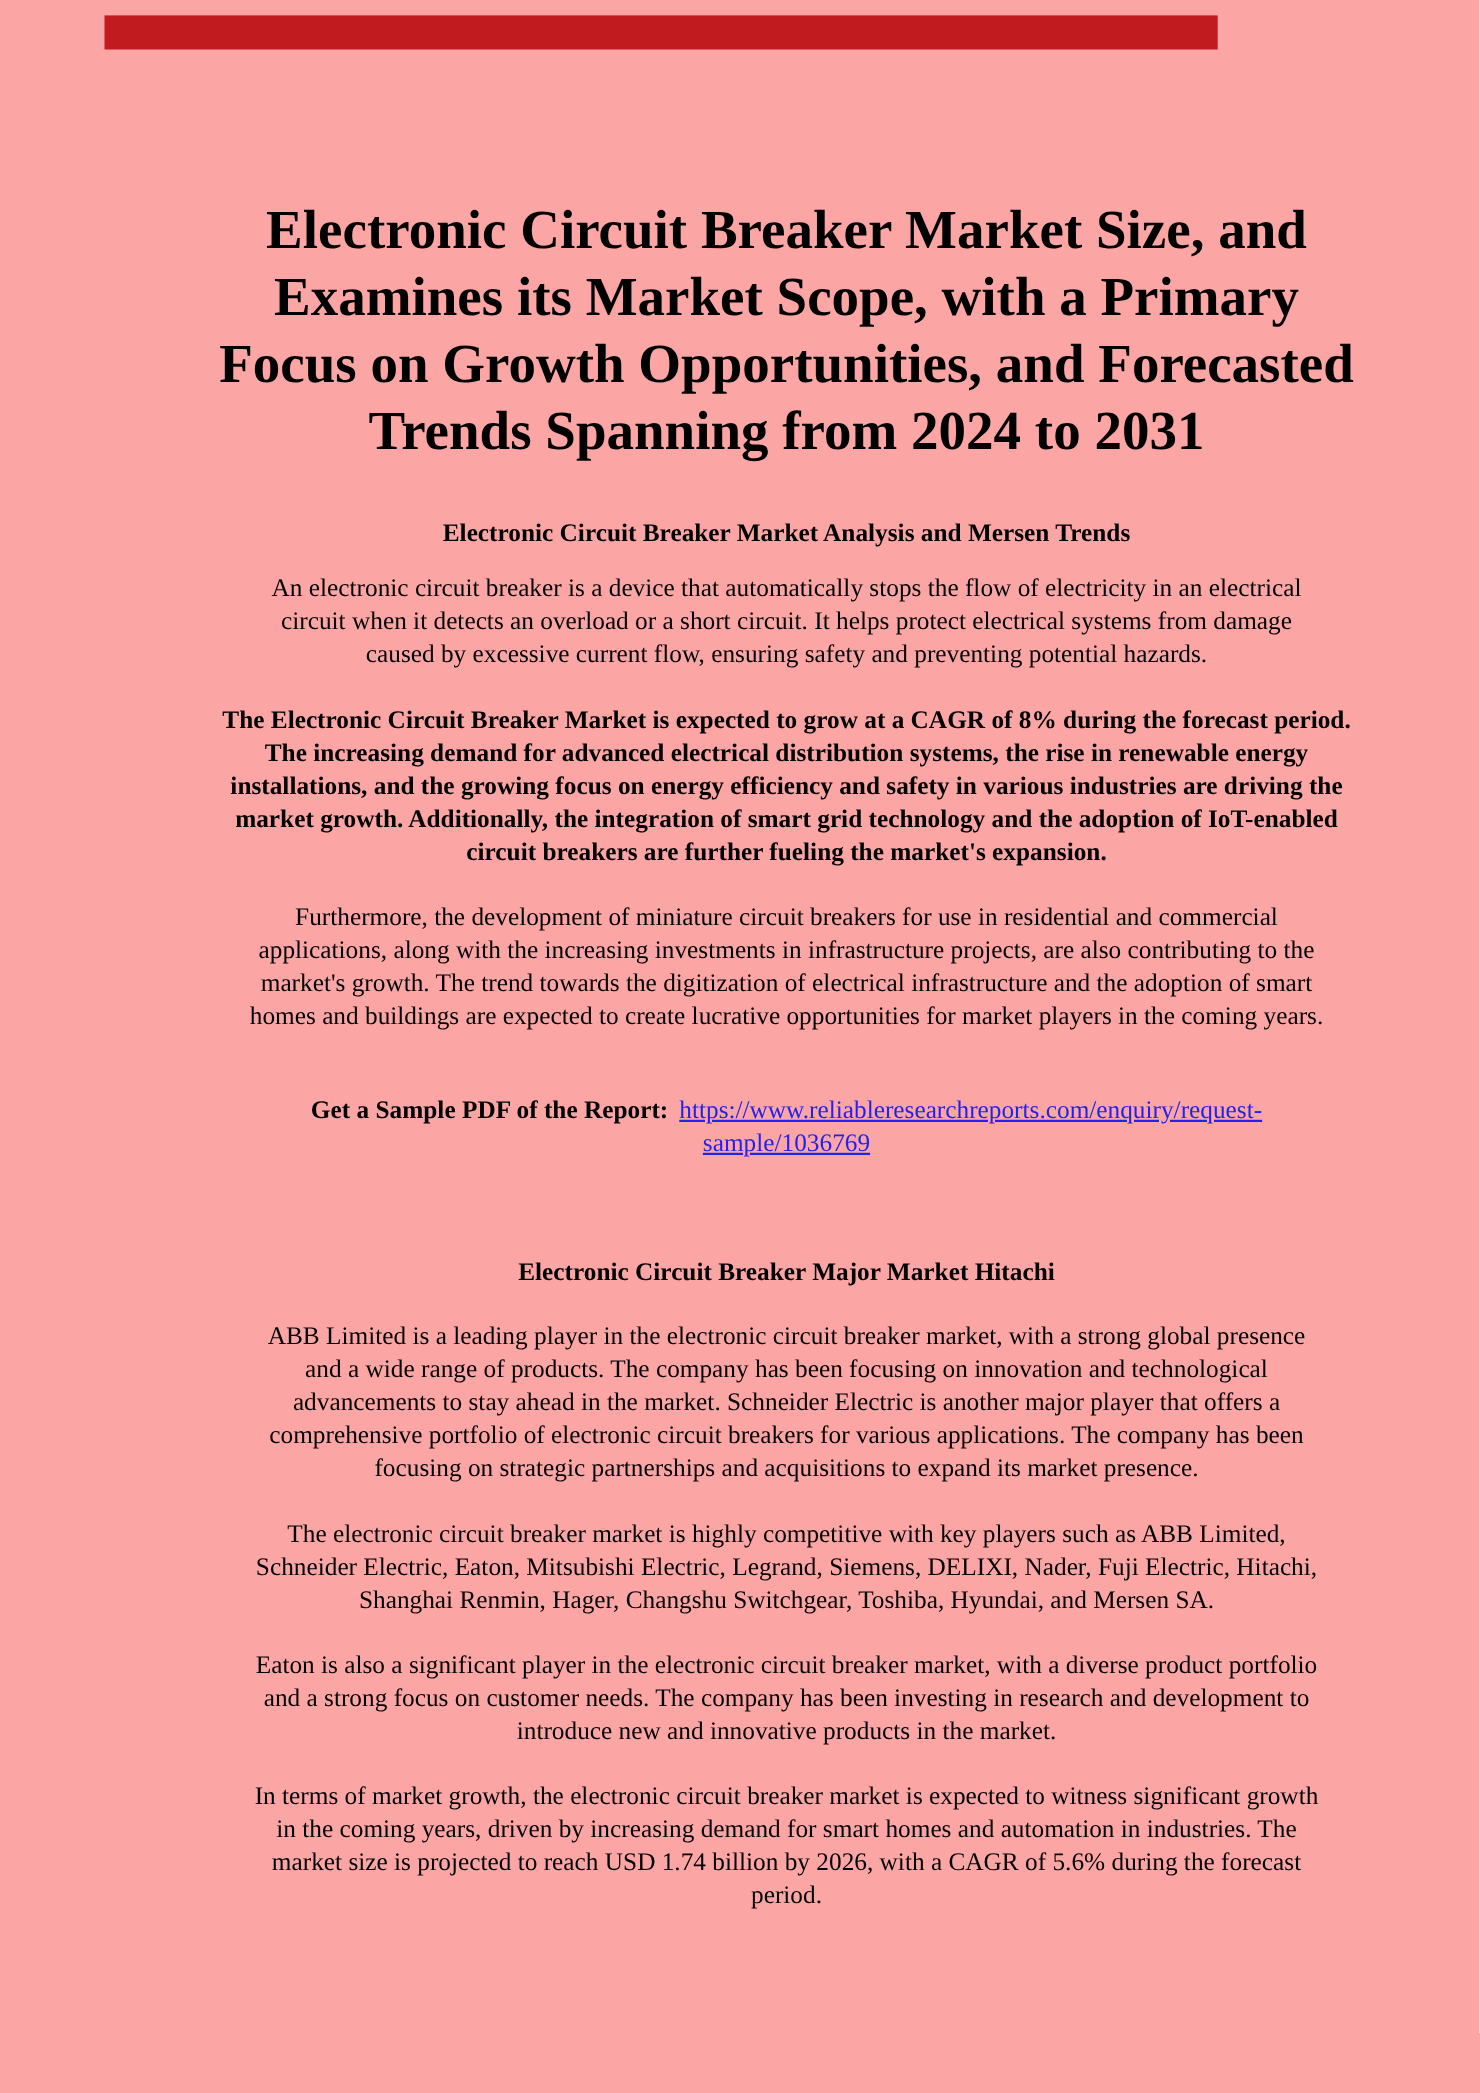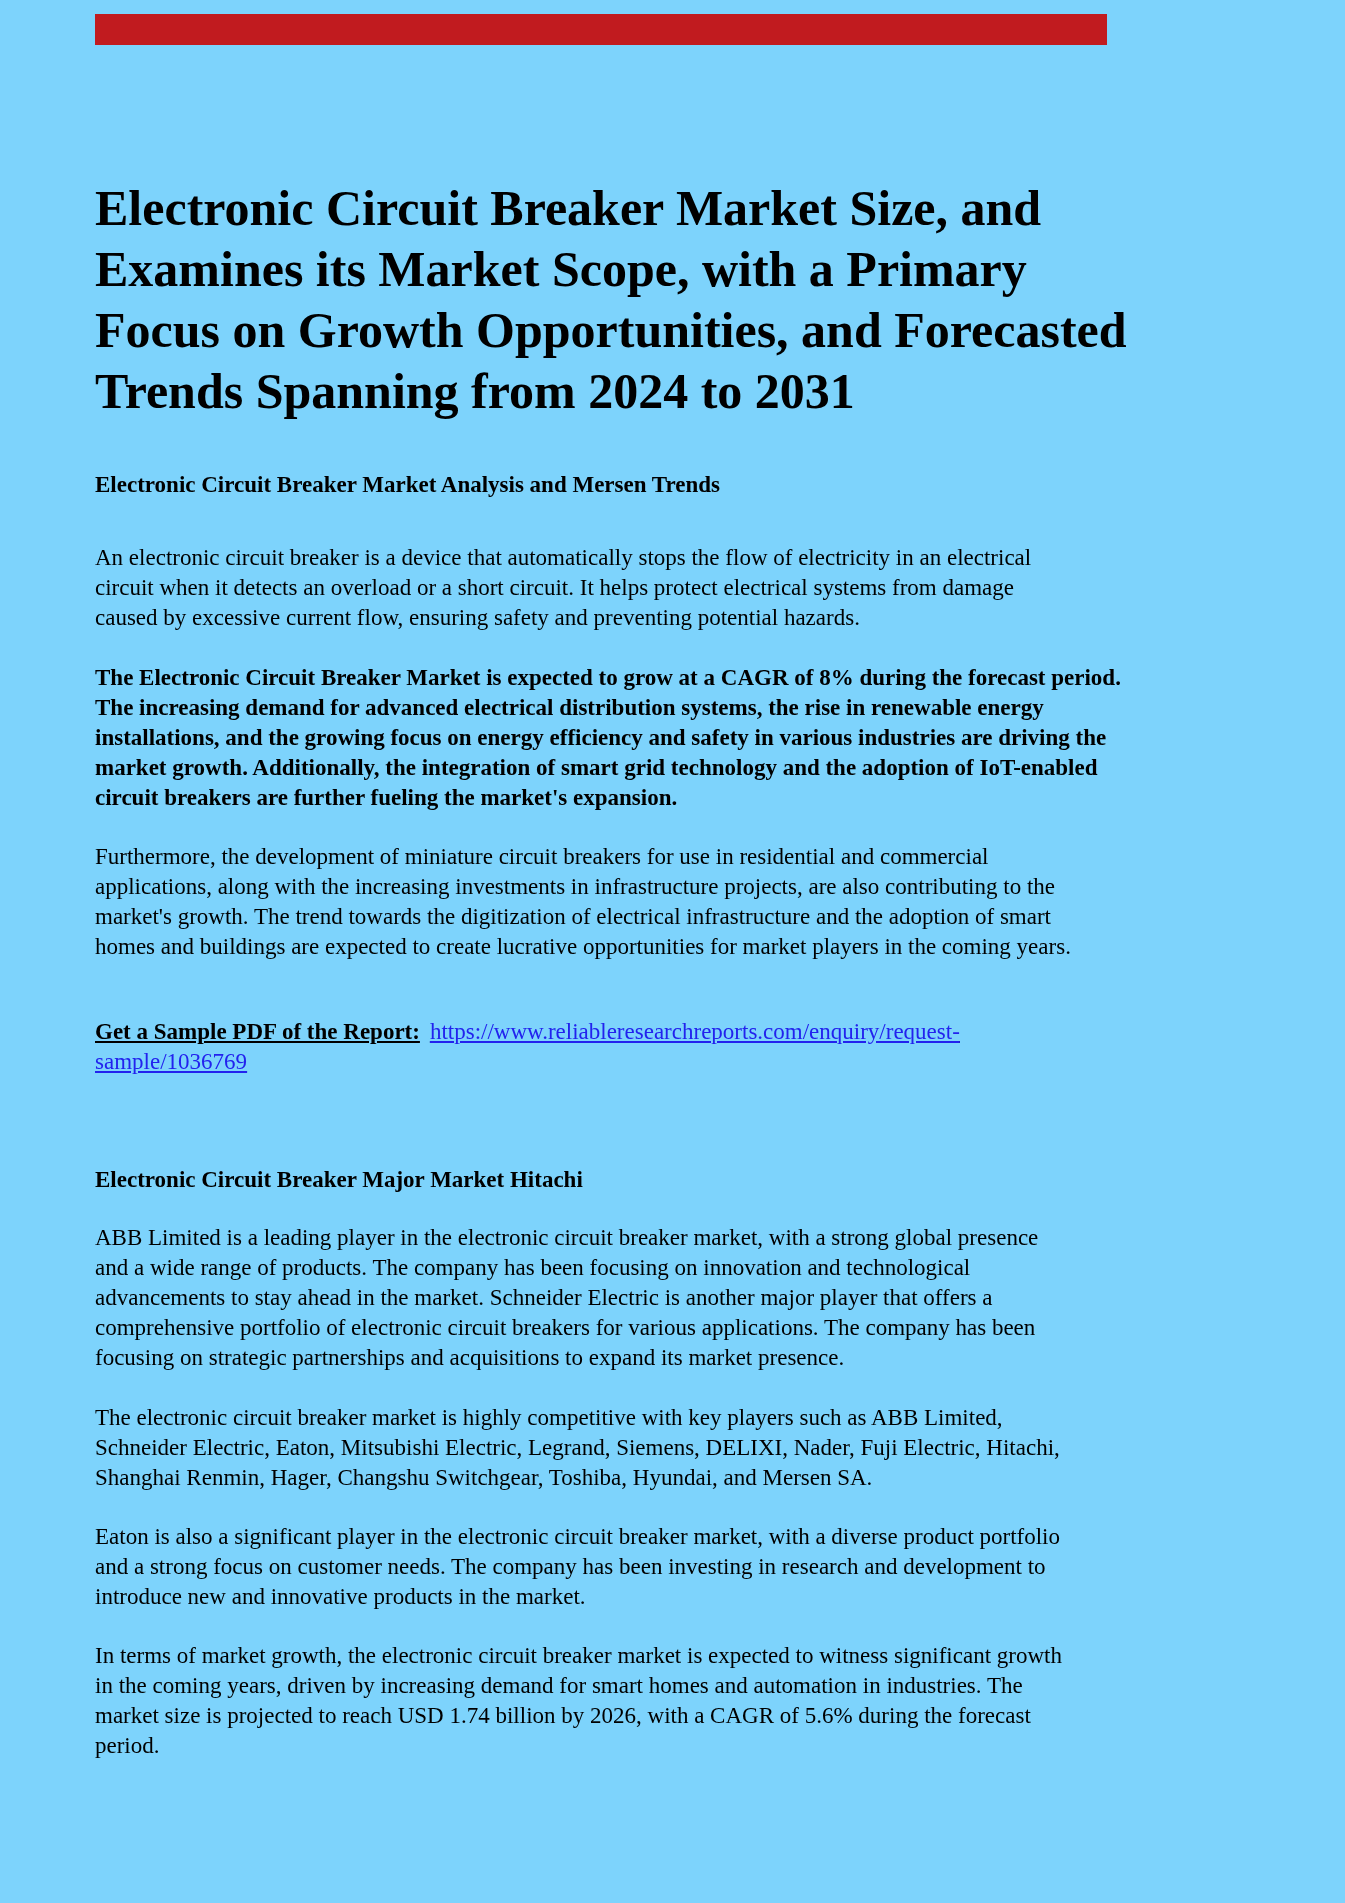--- a/index.html
+++ b/index.html
@@ -4,24 +4,25 @@
 <style>
   html, body {
     margin: 0;
     padding: 0;
     background: #ffffff;
   }
   .page {
     position: relative;
     width: 1345px;
     height: 1903px;
-    background: #7dd3fc;
+    background: #fca5a5;
     color: #000000;
     font-family: "Liberation Serif", "DejaVu Serif", serif;
     overflow: hidden;
+    text-align: center;
   }
   .banner {
     position: absolute;
     left: 95px;
     top: 14px;
     width: 1012px;
     height: 31px;
   }
   .content {
     position: absolute;
@@ -69,36 +70,36 @@
 
   <div class="content">
 
     <h1 class="title">Electronic Circuit Breaker Market Size, and
 Examines its Market Scope, with a Primary
 Focus on Growth Opportunities, and Forecasted
 Trends Spanning from 2024 to 2031</h1>
 
     <h2 class="heading" style="margin:48px 0 0 0;">Electronic Circuit Breaker Market Analysis and Mersen Trends</h2>
 
-    <p class="para" style="margin-top:43px;font-family:Liberation Serif, serif;">An electronic circuit breaker is a device that automatically stops the flow of electricity in an electrical
+    <p class="para" style="margin-top:20px;font-family:Liberation Serif, serif;">An electronic circuit breaker is a device that automatically stops the flow of electricity in an electrical
 circuit when it detects an overload or a short circuit. It helps protect electrical systems from damage
 caused by excessive current flow, ensuring safety and preventing potential hazards.</p>
 
     <p class="para" style="margin-top:30px;font-weight:bold;">The Electronic Circuit Breaker Market is expected to grow at a CAGR of 8% during the forecast period.
 The increasing demand for advanced electrical distribution systems, the rise in renewable energy
 installations, and the growing focus on energy efficiency and safety in various industries are driving the
 market growth. Additionally, the integration of smart grid technology and the adoption of IoT-enabled
 circuit breakers are further fueling the market's expansion.</p>
 
     <p class="para">Furthermore, the development of miniature circuit breakers for use in residential and commercial
 applications, along with the increasing investments in infrastructure projects, are also contributing to the
 market's growth. The trend towards the digitization of electrical infrastructure and the adoption of smart
 homes and buildings are expected to create lucrative opportunities for market players in the coming years.</p>
 
-    <p class="para" style="margin-top:25px;text-decoration:underline;">
+    <p class="para" style="margin-top:25px;">
       <strong class="sample-label">Get a Sample PDF of the Report:</strong><a class="sample-link" style="color: rgb(34, 34, 238);">https://www.reliableresearchreports.com/enquiry/request-
 sample/1036769</a>
     </p>
 
     <h2 class="heading" style="margin:88px 0 0 0;">Electronic Circuit Breaker Major Market Hitachi</h2>
 
     <p class="para" style="margin-top:28px;">ABB Limited is a leading player in the electronic circuit breaker market, with a strong global presence
 and a wide range of products. The company has been focusing on innovation and technological
 advancements to stay ahead in the market. Schneider Electric is another major player that offers a
 comprehensive portfolio of electronic circuit breakers for various applications. The company has been

